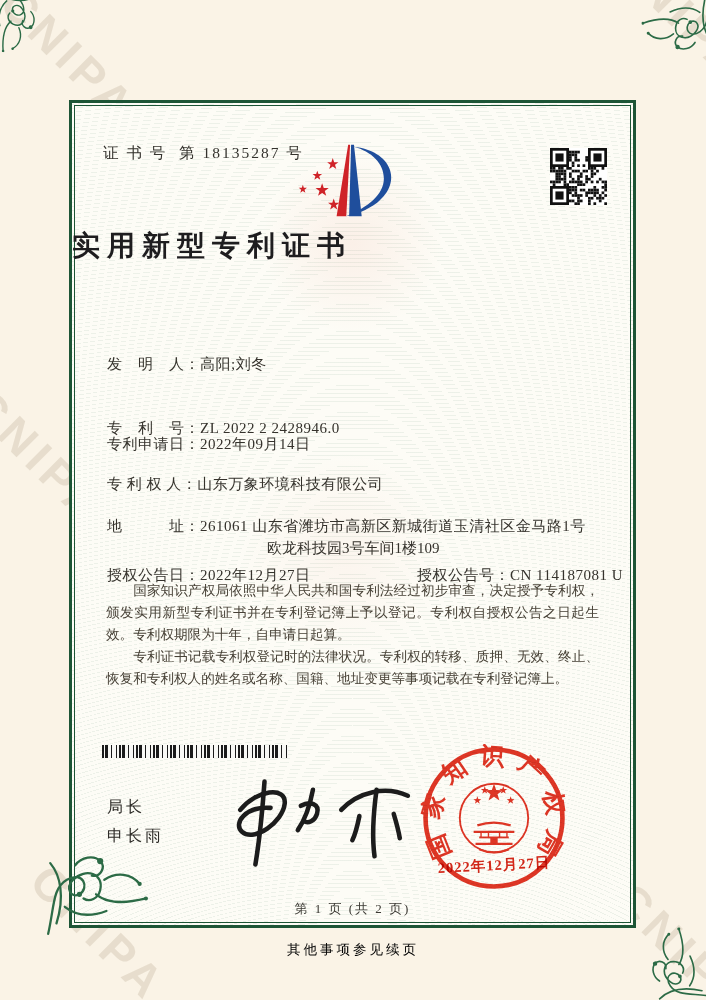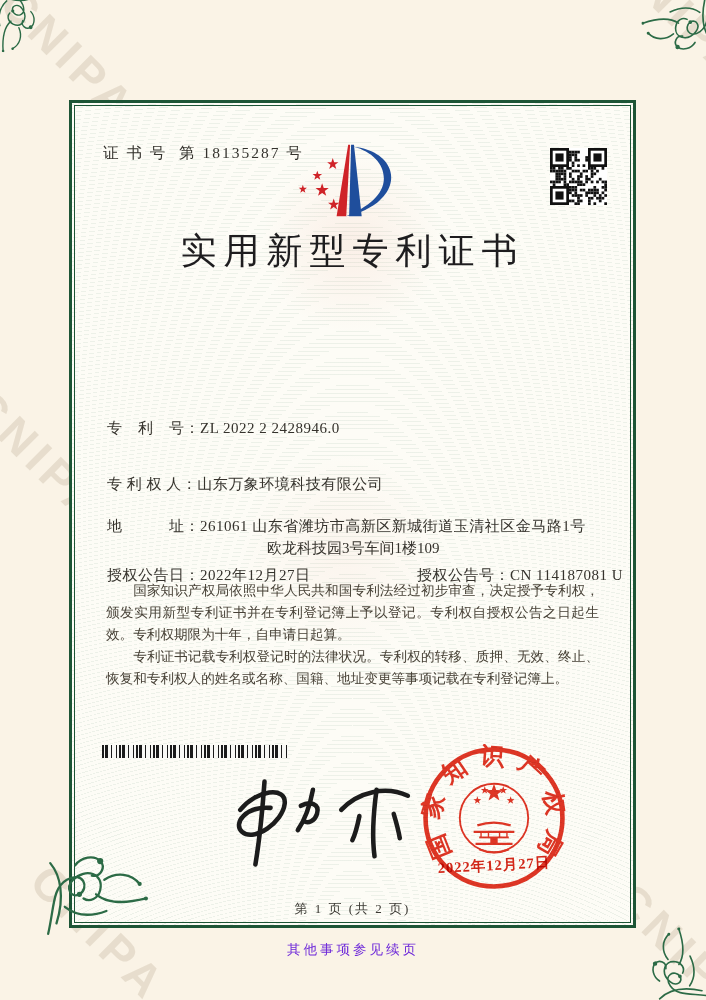--- a/index.html
+++ b/index.html
@@ -24,22 +24,22 @@
       radial-gradient(circle 150px at 48% 55%, rgba(228,130,105,0.06), transparent 70%),
       repeating-radial-gradient(1400px 900px at 50% 125%, rgba(120,160,135,0.12) 0 1px, transparent 1px 6px),
       #fdfcf6;
   }
   .frame-inner{position:absolute;inset:2px;border:1px solid #1d5536;pointer-events:none;}
   .content{position:absolute;inset:0;}
   .cert-no{position:absolute;left:31px;top:40px;font-size:15.5px;color:#34322d;letter-spacing:2px;}
   .logo{position:absolute;left:50%;top:36px;transform:translateX(-50%);width:128px;height:82px;}
   .qr{position:absolute;right:26px;top:45px;width:57px;height:57px;background:#fff;}
   .title{
-    position:absolute;left:0;right:0;top:124px;text-align:center;
-    font-size:36px;font-weight:normal;color:#1e1d1f;letter-spacing:7px;
+    position:absolute;left:0;right:0;top:124px;
+    font-size:28px;font-weight:bold;color:#1e1d1f;letter-spacing:7px;
   }
   .field{position:absolute;left:35px;right:30px;font-size:15px;color:#35322c;letter-spacing:0.5px;white-space:nowrap;}
   .field .lbl{display:inline-block;}
   .addr2{position:absolute;left:152px;right:30px;font-size:15px;color:#35322c;padding-left:43px;}
   .grant-no{position:absolute;left:310px;top:0;}
   .bodytext{position:absolute;left:34px;right:34px;top:477px;font-size:13.6px;color:#474136;line-height:1.62;}
   .bodytext p{margin:0;text-indent:2em;text-align:justify;}
   .barcode{
     position:absolute;left:30px;top:642px;width:186px;height:13px;
     background:repeating-linear-gradient(90deg,#1b1b1b 0 2px,#f8f8f5 2px 3px,#1b1b1b 3px 6px,#f8f8f5 6px 9px,#1b1b1b 9px 10px,#f8f8f5 10px 14px,#1b1b1b 14px 15px,#f8f8f5 15px 17px);
@@ -47,21 +47,21 @@
   .sig-block{position:absolute;left:35px;top:690px;font-size:16px;color:#2c2a26;letter-spacing:3px;line-height:1.8;}
   .signature{position:absolute;left:140px;top:672px;width:212px;height:94px;}
   .seal{position:absolute;left:348px;top:641px;width:148px;height:148px;mix-blend-mode:multiply;opacity:0.95;}
   .seal-text{font-size:26px;font-weight:bold;fill:#df2b1a;letter-spacing:13px;font-family:"Liberation Serif",serif;}
   .seal-date{
     position:absolute;left:340px;top:753px;width:164px;text-align:center;
     color:#d6281a;font-weight:bold;font-size:14.5px;letter-spacing:1px;
     transform:rotate(-3deg);mix-blend-mode:multiply;
   }
   .page-num{position:absolute;left:0;right:0;top:797px;text-align:center;font-size:13px;color:#3c3a34;letter-spacing:2px;}
-  .footer-note{position:absolute;left:0;right:0;top:941px;text-align:center;font-size:13.5px;color:#6d28d9;letter-spacing:3px;}
+  .footer-note{position:absolute;left:0;right:0;top:941px;text-align:center;font-size:13.5px;color:#000000;letter-spacing:3px;}
   .flourish{position:absolute;pointer-events:none;}
   svg{display:block;}
 </style>
 </head>
 <body>
 
 <svg width="0" height="0" style="position:absolute">
   <defs>
     <polygon id="star" points="0,-10 2.35,-3.24 9.51,-3.09 3.8,1.24 5.88,8.09 0,4 -5.88,8.09 -3.8,1.24 -9.51,-3.09 -2.35,-3.24"></polygon>
     <g id="flourish-shape">
@@ -273,42 +273,52 @@
             <rect x="20" y="40" width="2" height="2"></rect>
             <rect x="28" y="40" width="2" height="2"></rect>
             <rect x="32" y="40" width="2" height="2"></rect>
             <rect x="40" y="40" width="2" height="2"></rect>
           </g>
       </svg>
     </div>
 
     <div class="title">实用新型专利证书</div>
 
+    <div class="field" style="top:252px;">
+      <span class="lbl">发　明　人：</span><span>高阳;刘冬</span>
+    </div>
     <div class="field" style="top:292px;margin-top:24px;">
       <span class="lbl">专　利　号：</span><span>ZL 2022 2 2428946.0</span>
+    </div>
+    <div class="field" style="top:332px;">
+      <span class="lbl">专利申请日：</span><span>2022年09月14日</span>
     </div>
     <div class="field" style="top:372px;">
       <span class="lbl">专 利 权 人：</span><span>山东万象环境科技有限公司</span>
     </div>
     <div class="field" style="top:414px;">
       <span class="lbl">地　　　址：</span><span>261061 山东省潍坊市高新区新城街道玉清社区金马路1号</span>
     </div>
     <div class="addr2" style="top:436px;">欧龙科技园3号车间1楼109</div>
     <div class="field" style="top:463px;">
       <span class="lbl">授权公告日：</span><span>2022年12月27日</span>
       <span class="grant-no"><span>授权公告号：</span><span>CN 114187081 U</span></span>
     </div>
 
     <div class="bodytext">
       <p>国家知识产权局依照中华人民共和国专利法经过初步审查，决定授予专利权，颁发实用新型专利证书并在专利登记簿上予以登记。专利权自授权公告之日起生效。专利权期限为十年，自申请日起算。</p>
       <p>专利证书记载专利权登记时的法律状况。专利权的转移、质押、无效、终止、恢复和专利权人的姓名或名称、国籍、地址变更等事项记载在专利登记簿上。</p>
     </div>
 
     <div class="barcode"></div>
 
+    <div class="sig-block">
+      <div>局长</div>
+      <div>申长雨</div>
+    </div>
 
     <svg class="signature" viewBox="0 0 210 92">
       <g fill="none" stroke="#1c1c1c" stroke-width="4.5" stroke-linecap="round">
         <path d="M28,34 C44,14 74,10 72,28 C70,46 42,66 30,56 C20,47 34,30 58,32"></path>
         <path d="M52,6 C50,34 47,64 43,88"></path>
         <path d="M100,14 C97,30 92,44 85,54"></path>
         <path d="M88,30 C97,25 107,28 104,38 C102,45 95,48 91,45"></path>
         <path d="M128,34 C145,16 172,10 194,20"></path>
         <path d="M163,14 C160,36 158,58 161,80"></path>
         <path d="M146,40 C144,50 142,58 139,64"></path>

